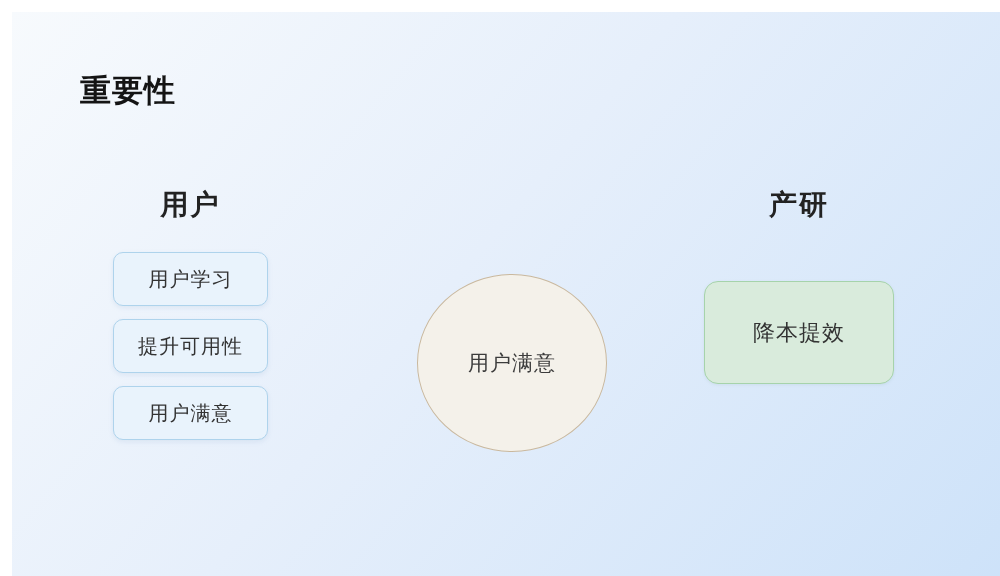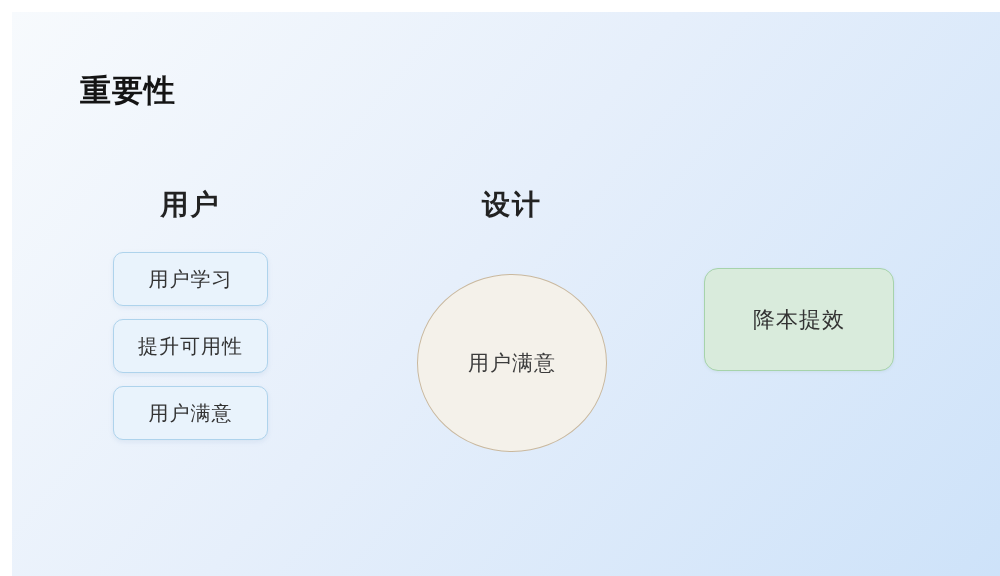--- a/index.html
+++ b/index.html
@@ -63,20 +63,21 @@
     border-radius: 14px;
     background: #d9ebdc;
     border: 1.5px solid #a6d3ab;
     display: flex;
     align-items: center;
     justify-content: center;
     font-size: 22px;
     color: #333;
     box-shadow: 0 1px 3px rgba(90, 140, 110, 0.10);
     letter-spacing: 1px;
+    margin-top: 13px;
   }
   .circle {
     position: absolute;
     left: 405px;
     top: 262px;
     width: 190px;
     height: 178px;
     border-radius: 50%;
     background: #f4f1ea;
     border: 1px solid #c9b89e;
@@ -90,22 +91,22 @@
 </style>
 </head>
 <body>
 
 <div class="slide">
 
   <h1 class="title">重要性</h1>
 
   <div class="col-header users">用户</div>
 
-  <div class="col-header design">设计</div>
 
+  <div class="col-header product">产研</div>
 
   <div class="stack users-stack">
     <div class="bluebox">用户学习</div>
     <div class="bluebox">提升可用性</div>
     <div class="bluebox">用户满意</div>
   </div>
 
   <div class="circle">
     <span>用户满意</span>
   </div>

